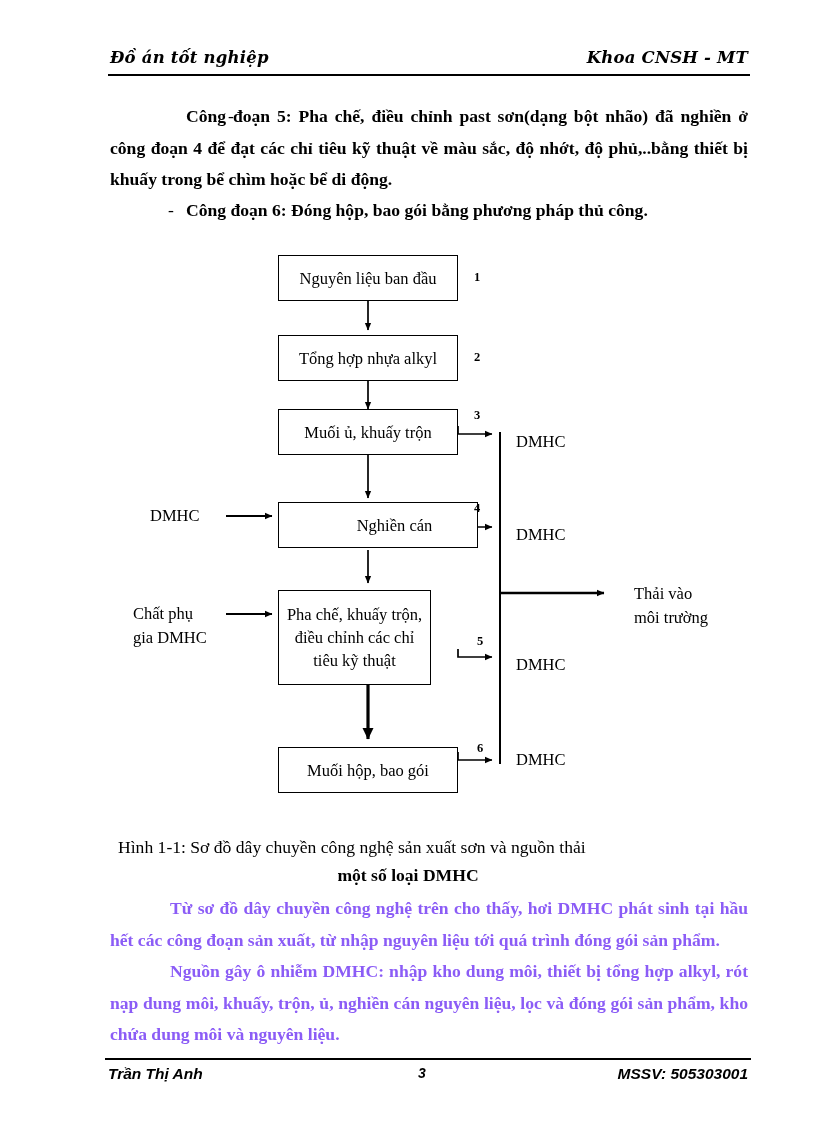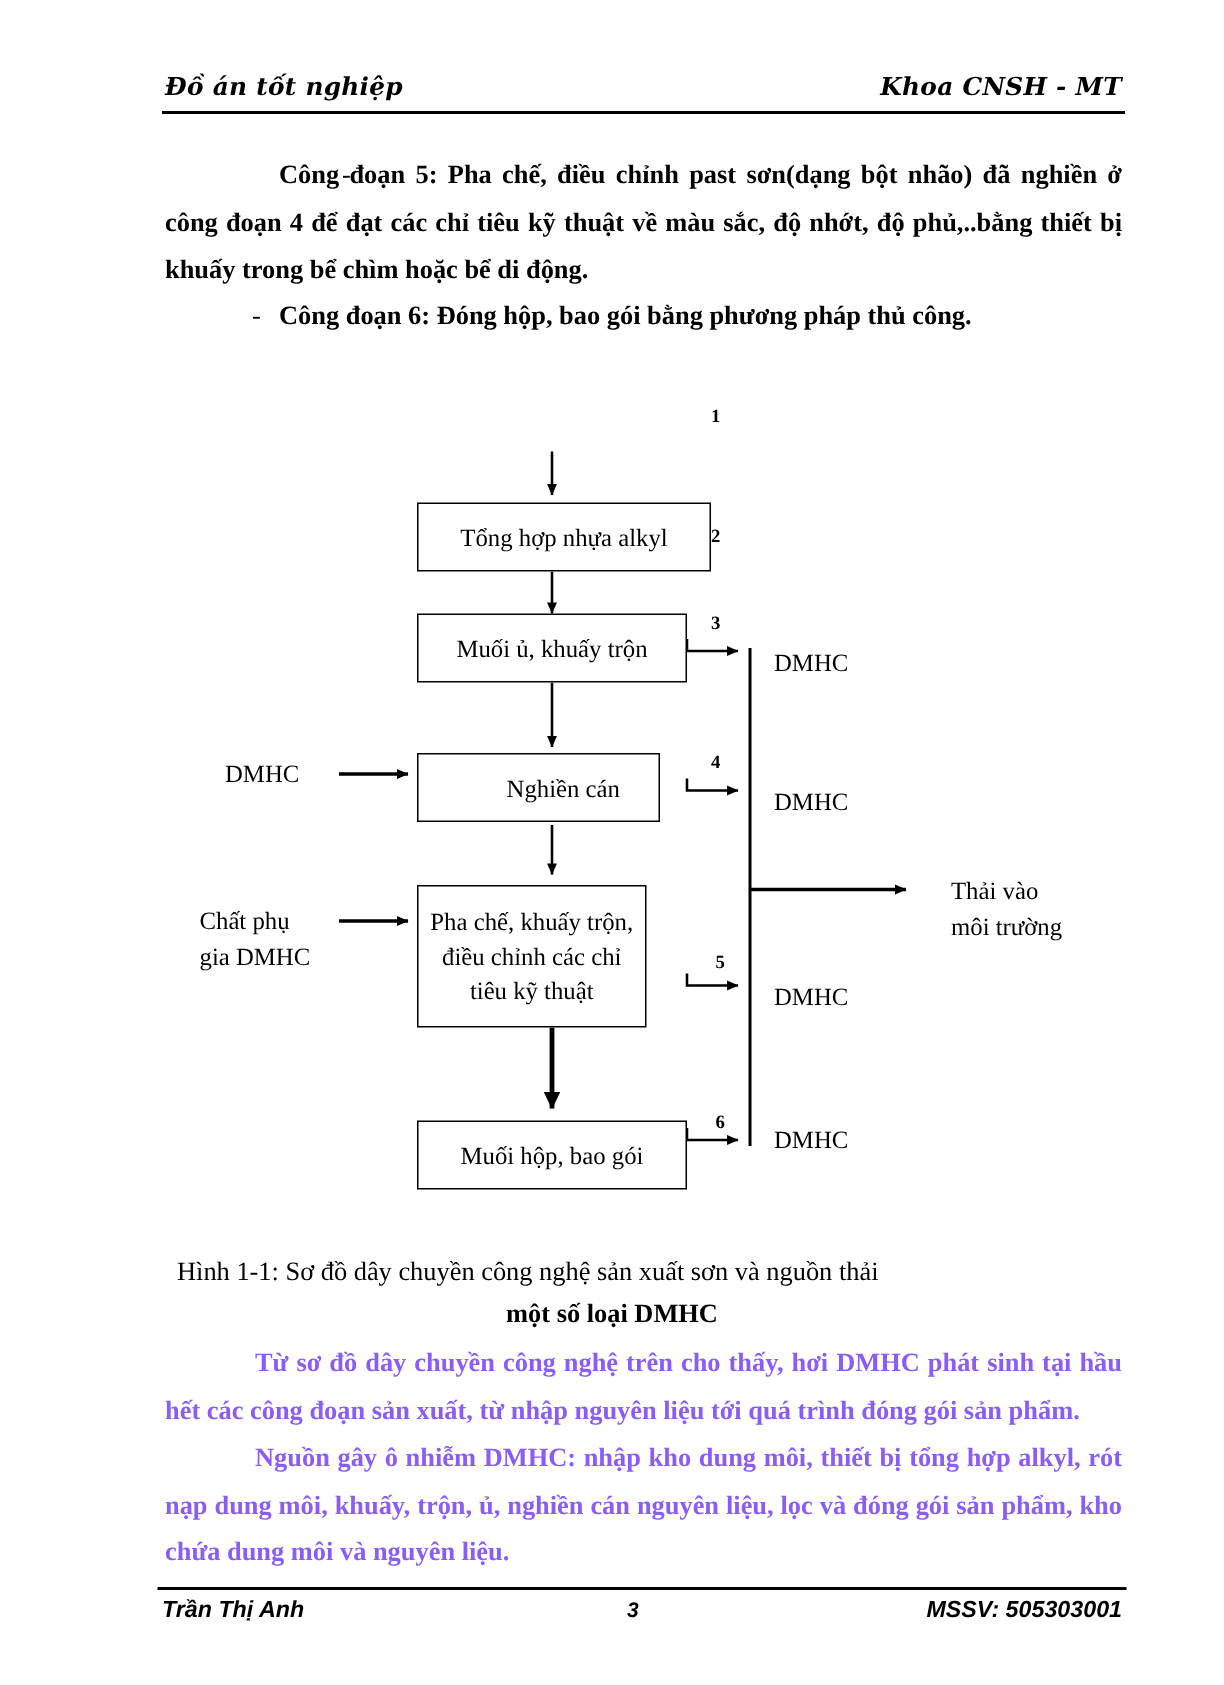--- a/index.html
+++ b/index.html
@@ -196,29 +196,30 @@
       <path d="M458,507 L458,515 L492,515" fill="none" stroke="#000" stroke-width="1.7" marker-end="url(#ah)"></path>
       <path d="M458,637 L458,645 L492,645" fill="none" stroke="#000" stroke-width="1.7" marker-end="url(#ah)"></path>
       <path d="M458,740 L458,748 L492,748" fill="none" stroke="#000" stroke-width="1.7" marker-end="url(#ah)"></path>
 
       <line x1="500" y1="581" x2="604" y2="581" stroke="#000" stroke-width="2.4" marker-end="url(#ah)"></line>
 
       <line x1="226" y1="504" x2="272" y2="504" stroke="#000" stroke-width="2.2" marker-end="url(#ah)"></line>
       <line x1="226" y1="602" x2="272" y2="602" stroke="#000" stroke-width="2.2" marker-end="url(#ah)"></line>
     </svg>
 
+    <div class="fbox" style="left:278px; top:243px; width:180px; height:46px;">Nguyên liệu ban đầu</div>
     <div class="fnum" style="left:474px; top:258px;">1</div>
 
-    <div class="fbox" style="left:278px; top:323px; width:196px; height:46px;">Tổng hợp nhựa alkyl</div>
+    <div class="fbox" style="left:278px; top:323px; width:180px; height:46px;">Tổng hợp nhựa alkyl</div>
     <div class="fnum" style="left:474px; top:338px;">2</div>
 
     <div class="fbox" style="left:278px; top:397px; width:180px; height:46px;">Muối ủ, khuấy trộn</div>
     <div class="fnum" style="left:474px; top:396px;">3</div>
 
-    <div class="fbox" style="left:278px; top:490px; width:162px; height:46px;padding-left:37px;">Nghiền cán</div>
+    <div class="fbox" style="left:278px; top:490px; width:200px; height:46px;padding-left:37px;">Nghiền cán</div>
     <div class="fnum" style="left:474px; top:489px;">4</div>
 
     <div class="fbox" style="left:278px; top:578px; width:153px; height:95px; flex-direction:column;">
       <span>Pha chế, khuấy trộn,</span>
       <span>điều chỉnh các chỉ</span>
       <span>tiêu kỹ thuật</span>
     </div>
     <div class="fnum" style="left:477px; top:622px;">5</div>
 
     <div class="fbox" style="left:278px; top:735px; width:180px; height:46px;">Muối hộp, bao gói</div>

